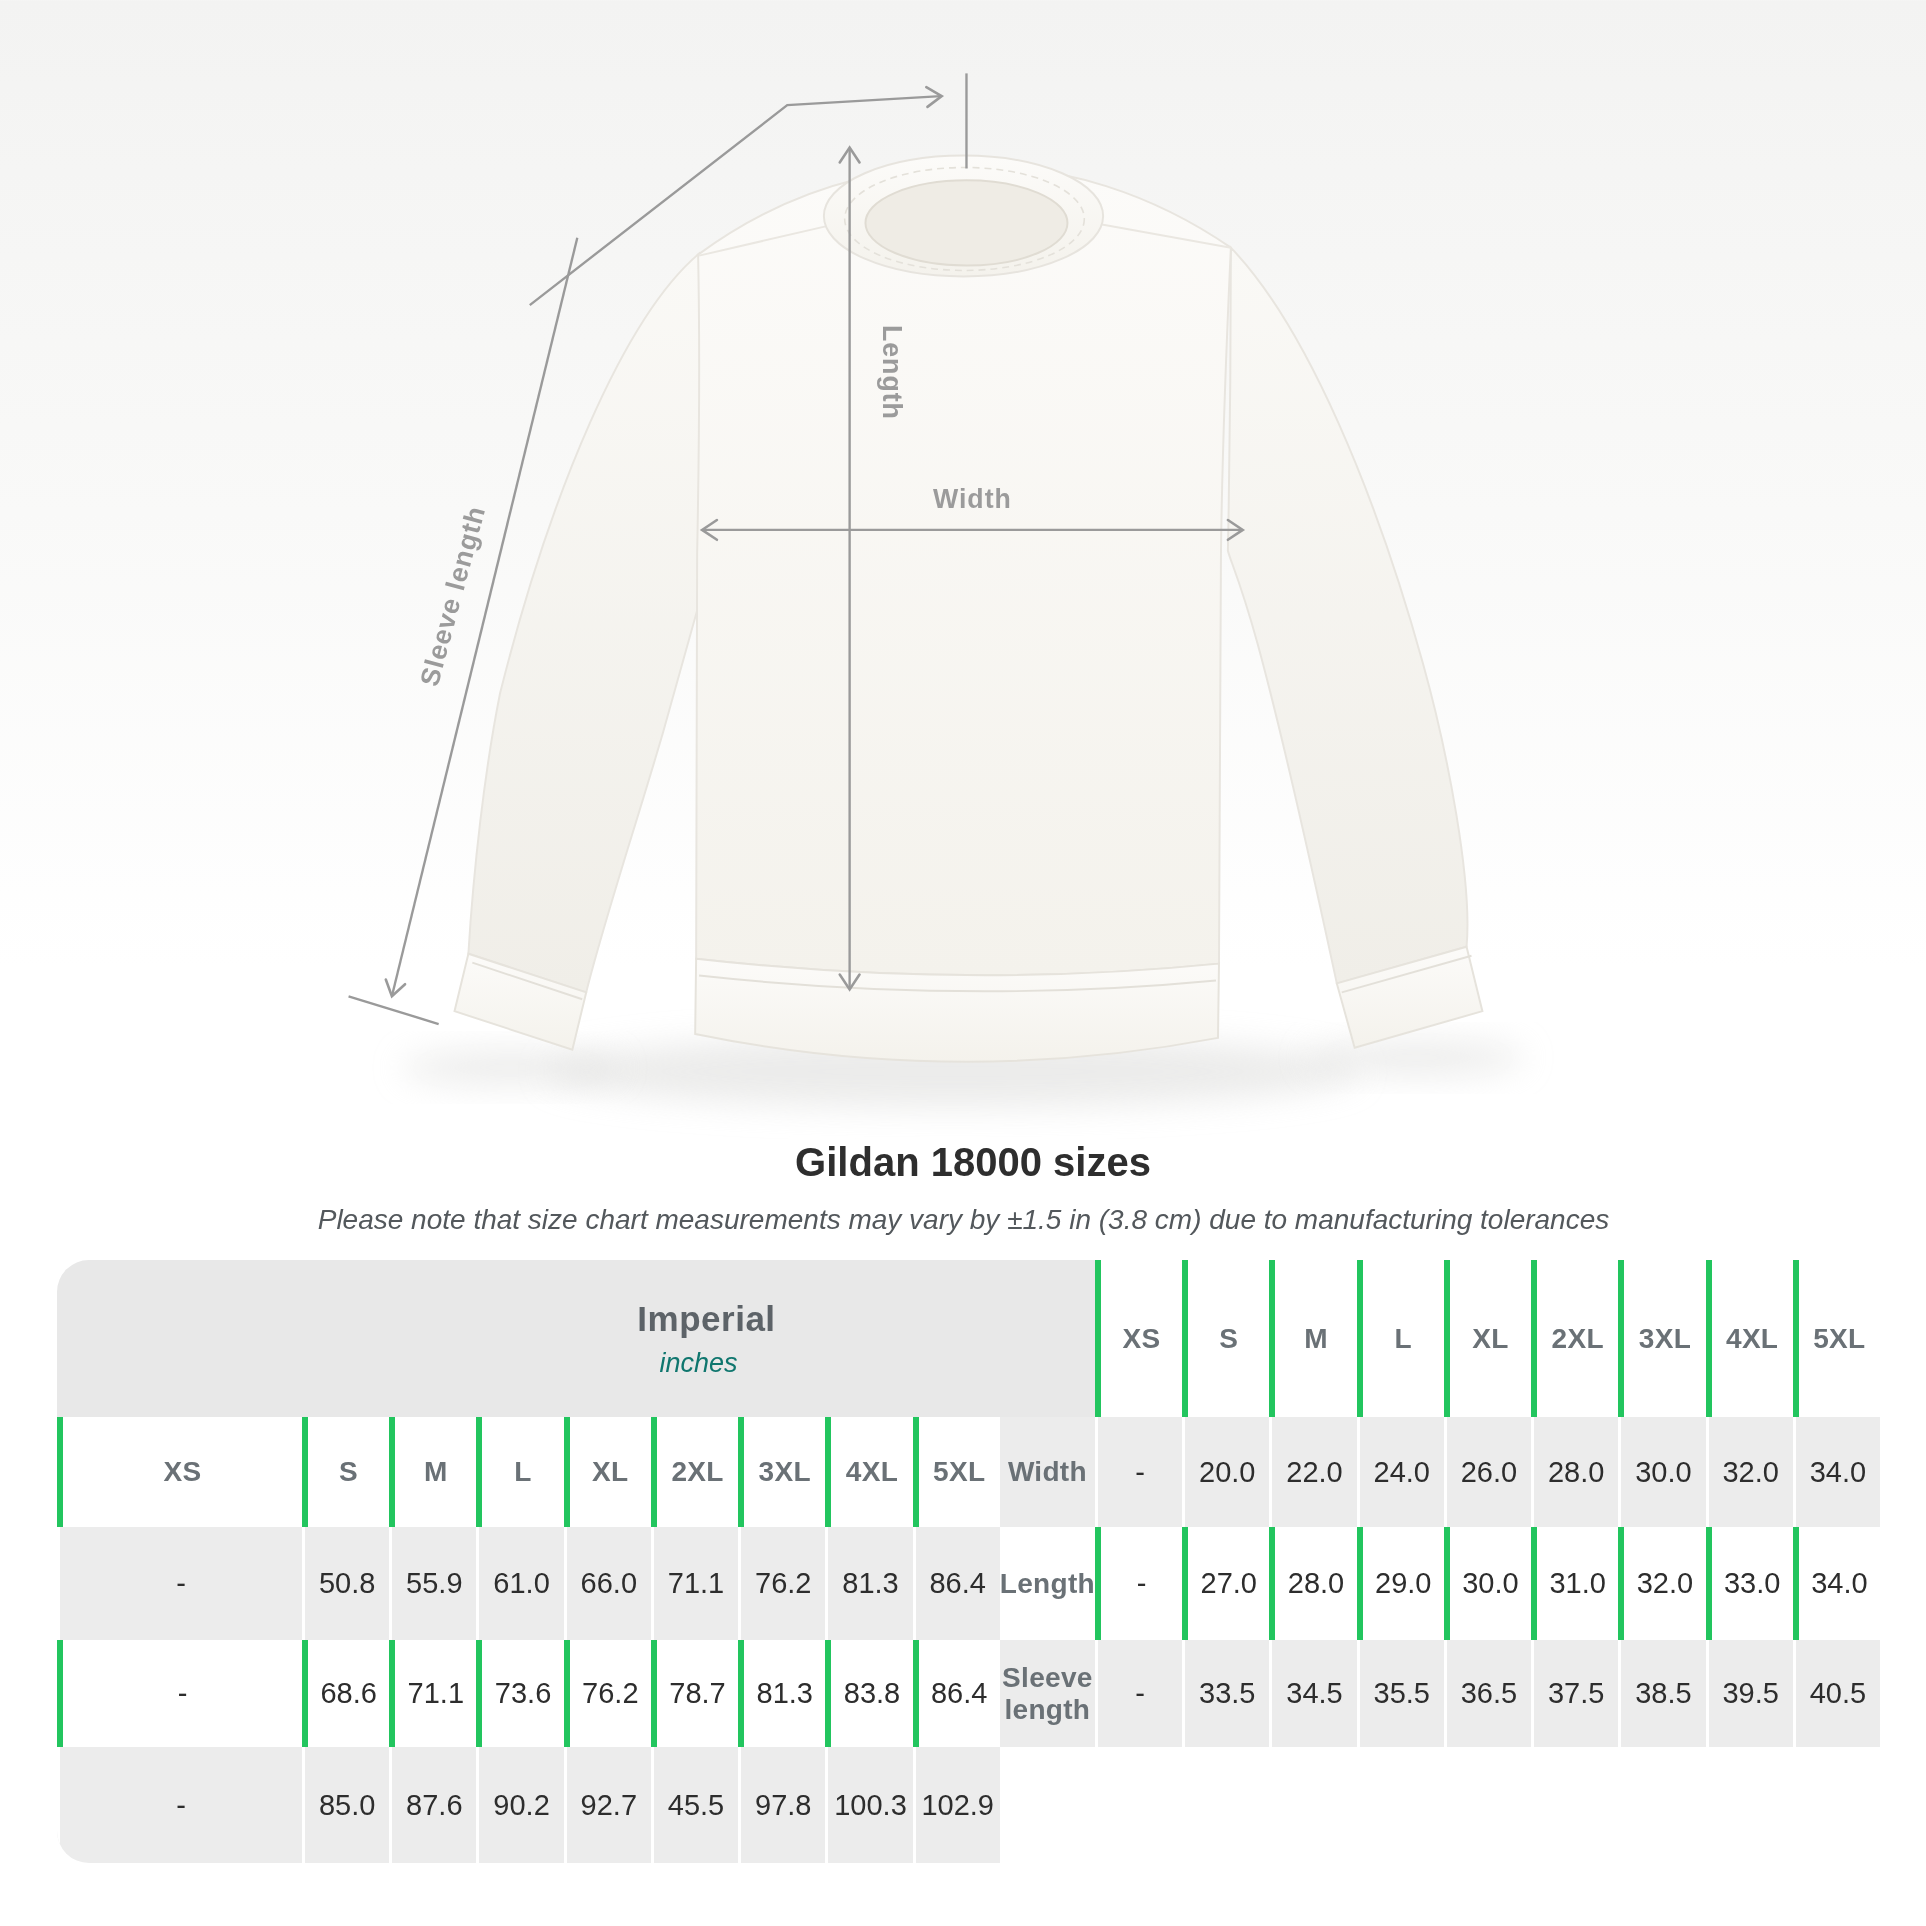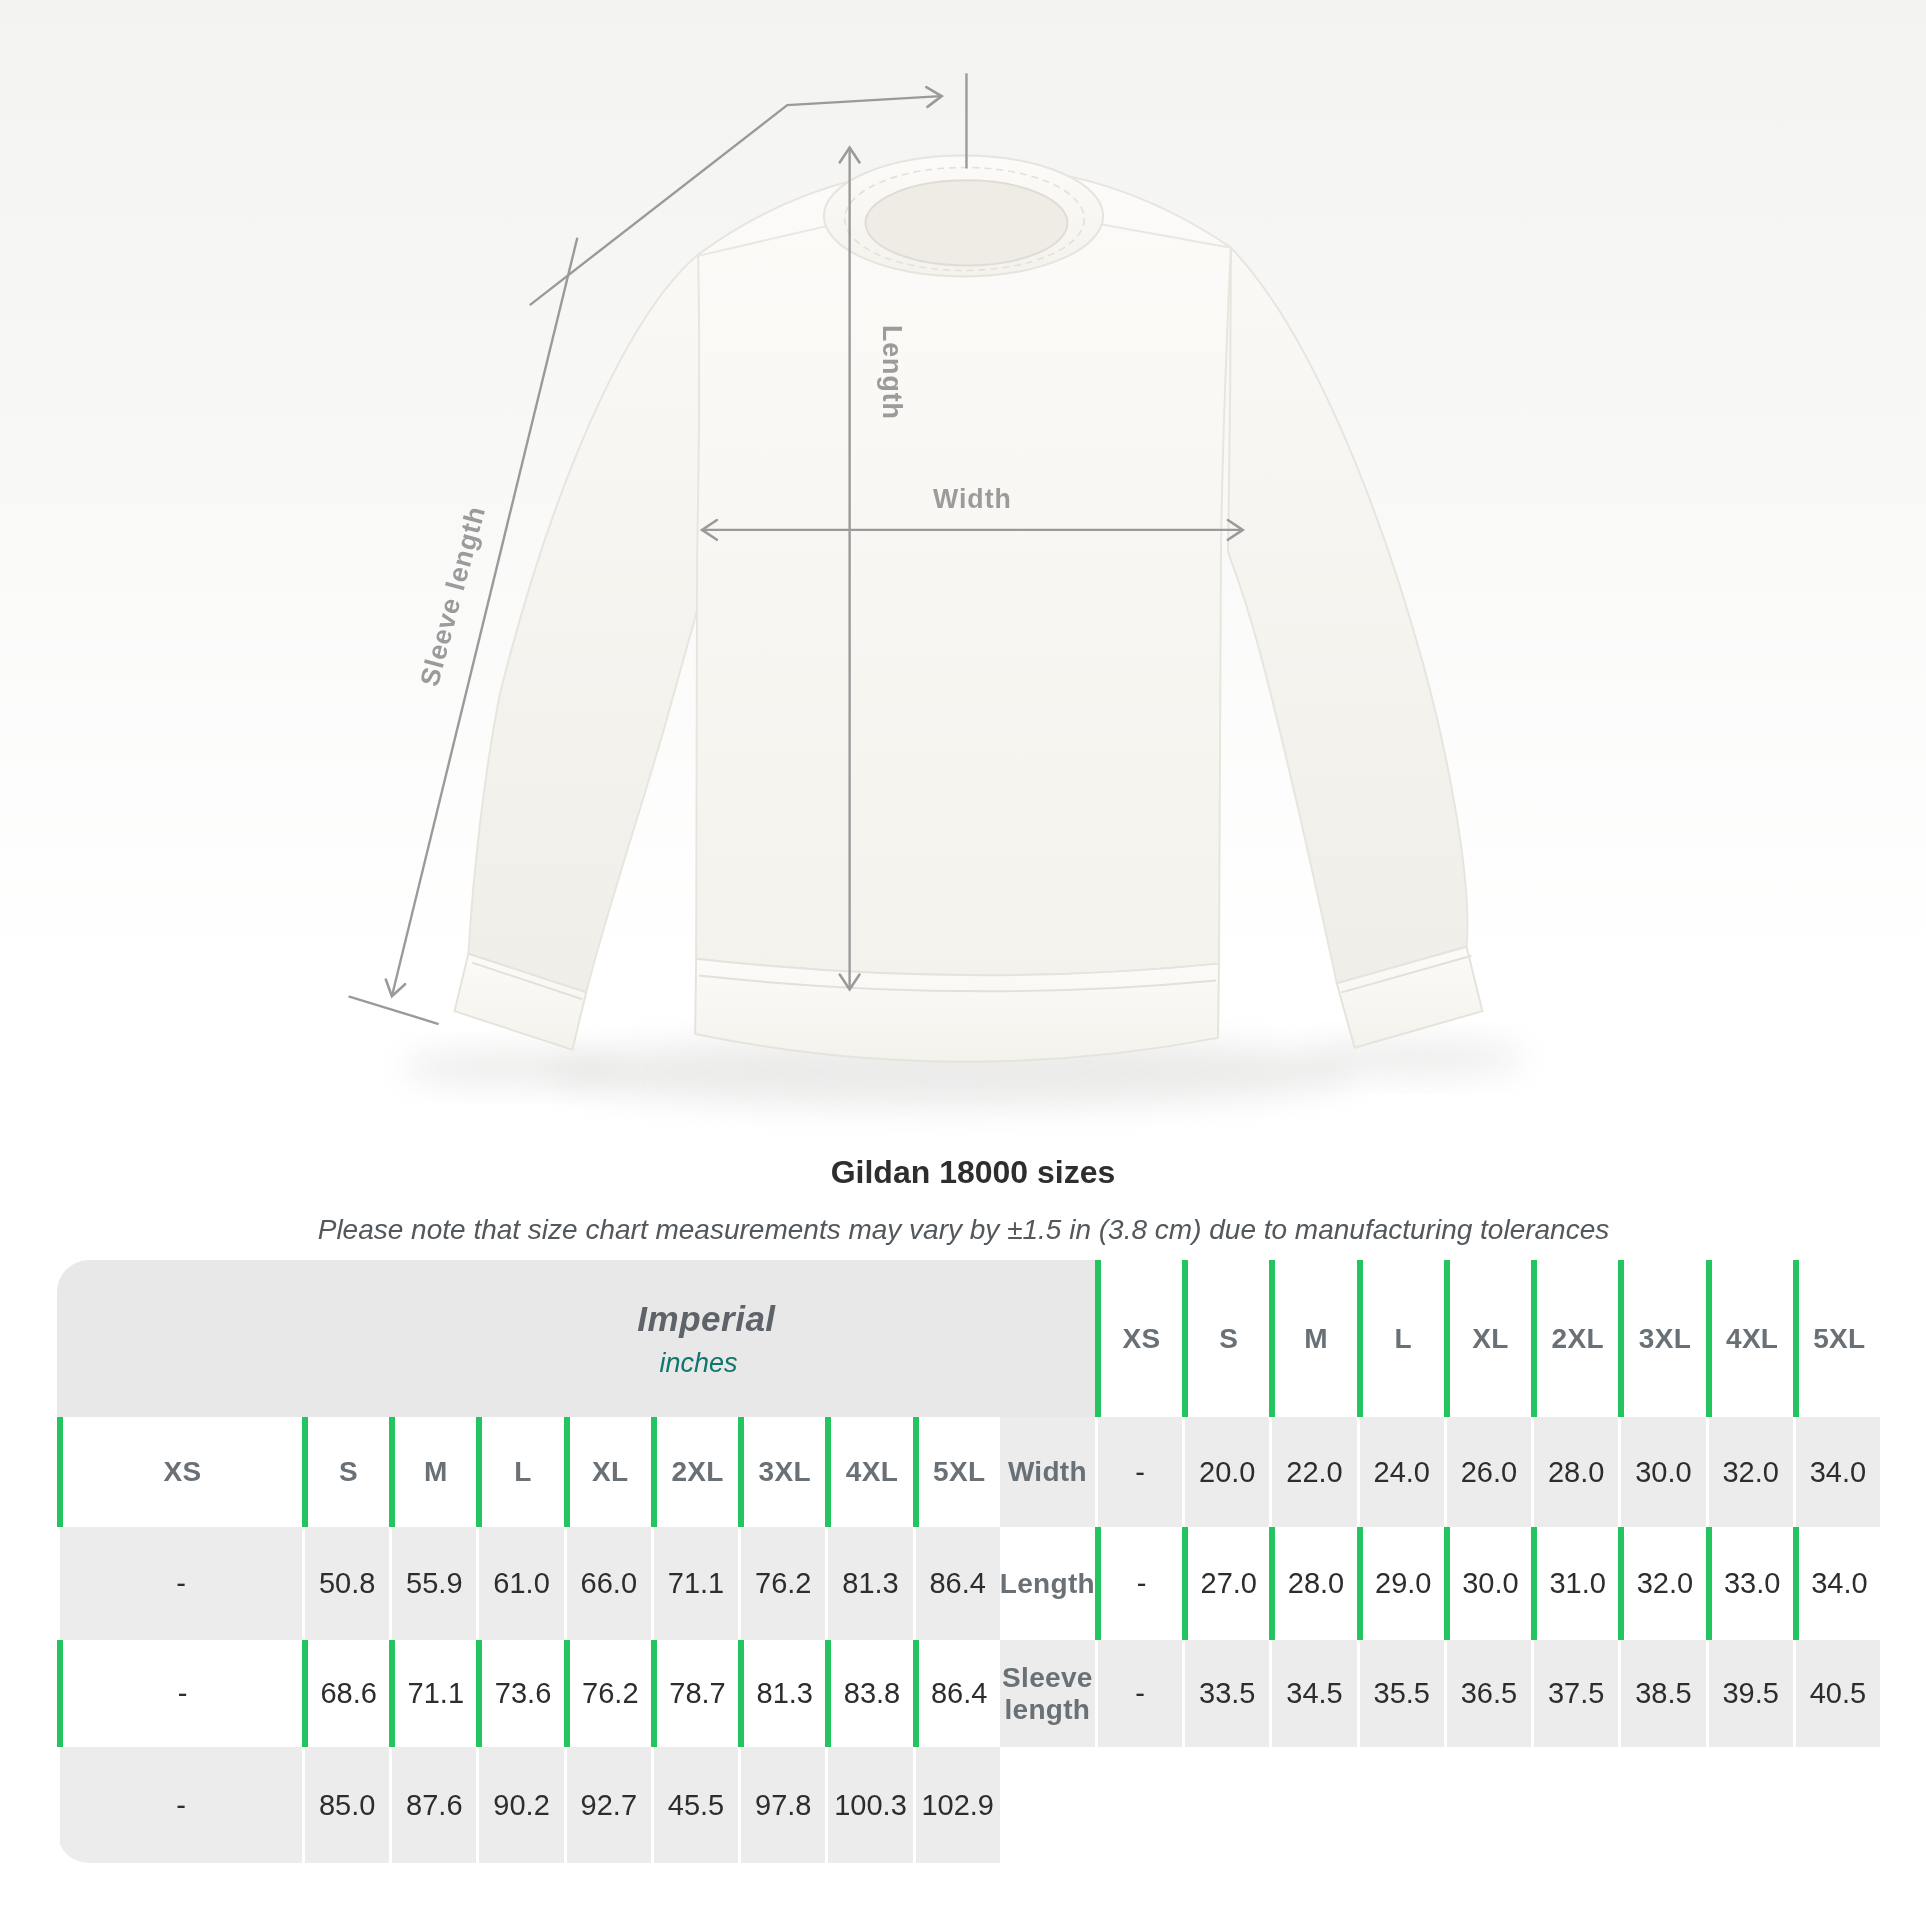--- a/index.html
+++ b/index.html
@@ -4,38 +4,38 @@
 <style>
   html,body{margin:0;padding:0;background:#ffffff;}
   #canvas{
     position:relative;width:1927px;height:1927px;overflow:hidden;background:#ffffff;
     font-family:"Liberation Sans", sans-serif;
   }
   
   .garment-wrap{position:absolute;left:0;top:0;width:1927px;height:1139px;}
   
   .title-block{position:absolute;left:0;top:1135px;width:1927px;text-align:center;}
-  .page-title{font-size:32px;line-height:55px;font-weight:bold;color:#2e2e2e;margin:10px;padding-left:19px;}
+  .page-title{font-size:40px;line-height:55px;font-weight:bold;color:#2e2e2e;margin:0;padding-left:19px;}
   .page-subtitle{font-size:28px;line-height:36px;font-style:italic;color:#53585c;margin:12px 0 0 0;text-align:center;}
   
   .size-table{
     position:absolute;left:57px;top:1260px;width:1823px;height:603px;
     display:grid;grid-template-columns:245px repeat(18,1fr);
     grid-template-rows:157px 110px 113px 107px 116px;
     border-radius:32px;overflow:hidden;
   }
   .cell{display:flex;flex-direction:column;align-items:center;justify-content:center;text-align:center;}
   .hdrbg{background:#e8e8e8;}
   .bg-gray{background:#ececec;}
   .bg-white{background:#ffffff;}
   .sepg{border-left:6px solid #22c55e;}
   .sepw{border-left:3px solid #ffffff;}
   .rl,.hd{font-weight:bold;font-size:28px;color:#6a7176;letter-spacing:0.3px;}
   .val{font-size:29px;color:#2d2d2d;}
-  .group-label{font-size:35px;font-weight:bold;font-style:italic;color:#5d6368;letter-spacing:0.5px;margin-left:16px;}
+  .group-label{font-size:35px;font-weight:bold;color:#5d6368;letter-spacing:0.5px;margin-left:16px;}
   .group-sub{font-size:27px;font-style:italic;color:#0f766e;margin-top:9px;}
 </style>
 </head>
 <body>
 
 <div id="canvas">
 
   <div class="garment-wrap">
     <svg width="1927" height="1139" viewBox="0 0 1946 1150">
       <defs>

